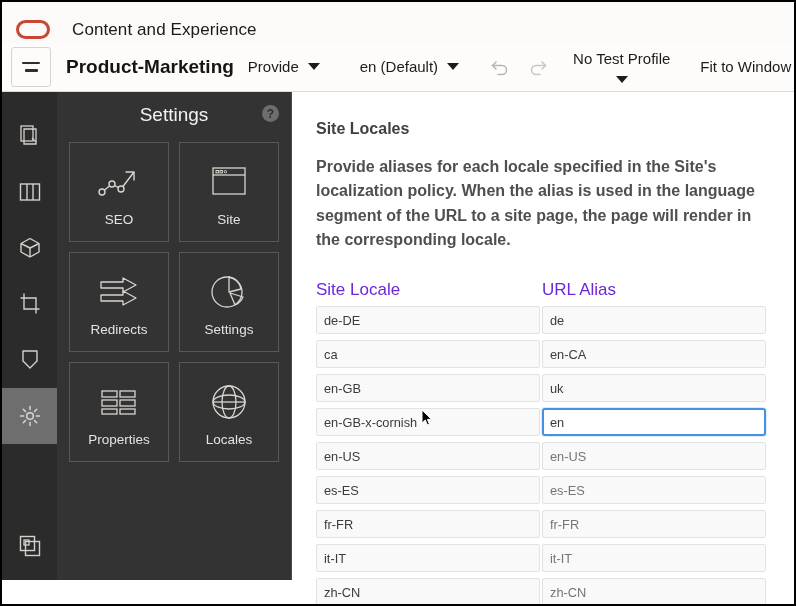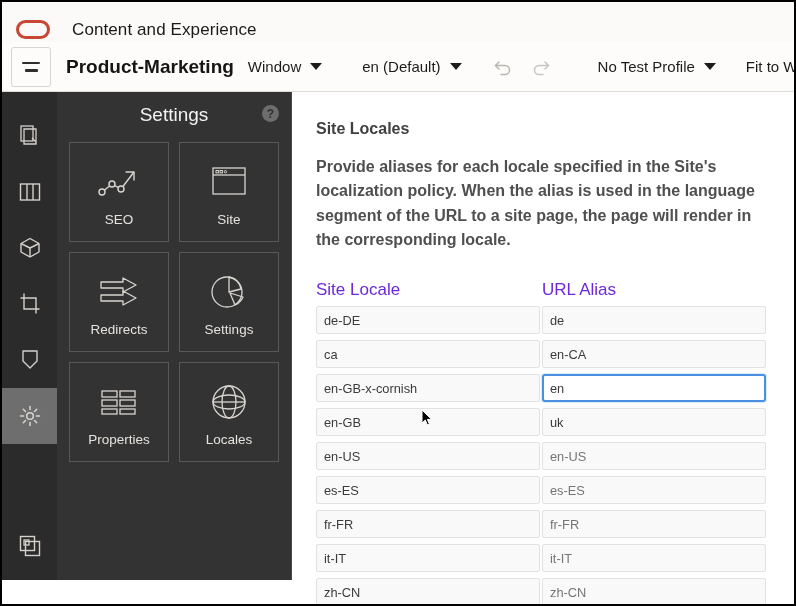--- a/index.html
+++ b/index.html
@@ -116,21 +116,21 @@
     width: 2px; height: 2px;
     background: #cdc9c5;
   }
   .tb-undo, .tb-redo {
     margin-left: 16px;
     width: 22px; height: 22px;
     cursor: pointer;
     flex: 0 0 auto;
   }
   .tb-undo { margin-left: 30px; }
-  .tb-profile { margin-left: 46px; }
+  .tb-profile { margin-left: 24px; flex-direction: column; }
   .tb-zoom    { margin-left: 30px; }
 
   
   .rail {
     position: absolute;
     left: 0; top: 90px;
     width: 55px;
     bottom: 24px;
     background: #2b2b2b;
     display: flex;
@@ -332,21 +332,21 @@
   <div class="toolbar">
 
     <div class="hamburger-btn">
       <span></span>
       <span></span>
     </div>
 
     <div class="tb-sitename">Product-Marketing</div>
 
     <div class="tb-menu">
-      <span class="lbl">Window</span>
+      <span class="lbl">Provide</span>
       <span class="caret"></span>
     </div>
 
     <div class="tb-dot"></div>
 
     <div class="tb-menu" style="margin-left:22px;">
       <span class="lbl">en (Default)</span>
       <span class="caret"></span>
     </div>
 
@@ -546,26 +546,26 @@
       <div id="rows-container">
           <div class="lt-row">
             <input type="text" class="cell locale-name" readonly="" value="de-DE" style="">
             <input type="text" class="cell alias-filled" value="de" style="">
           </div>
           <div class="lt-row">
             <input type="text" class="cell alias-filled" value="ca" style="">
             <input type="text" class="cell locale-name" readonly="" value="en-CA" style="">
           </div>
           <div class="lt-row">
+            <input type="text" class="cell locale-name" readonly="" value="en-GB" style="">
+            <input type="text" class="cell alias-filled" value="uk" style="">
+          </div>
+          <div class="lt-row">
             <input type="text" class="cell locale-name" readonly="" value="en-GB-x-cornish" style="">
             <input type="text" class="cell focused" value="en" style="">
-          </div>
-          <div class="lt-row">
-            <input type="text" class="cell locale-name" readonly="" value="en-GB" style="">
-            <input type="text" class="cell alias-filled" value="uk" style="">
           </div>
           <div class="lt-row">
             <input type="text" class="cell locale-name" readonly="" value="en-US" style="">
             <input type="text" class="cell alias-placeholder" placeholder="en-US" style="">
           </div>
           <div class="lt-row">
             <input type="text" class="cell locale-name" readonly="" value="es-ES" style="">
             <input type="text" class="cell alias-placeholder" placeholder="es-ES" style="">
           </div>
           <div class="lt-row">

